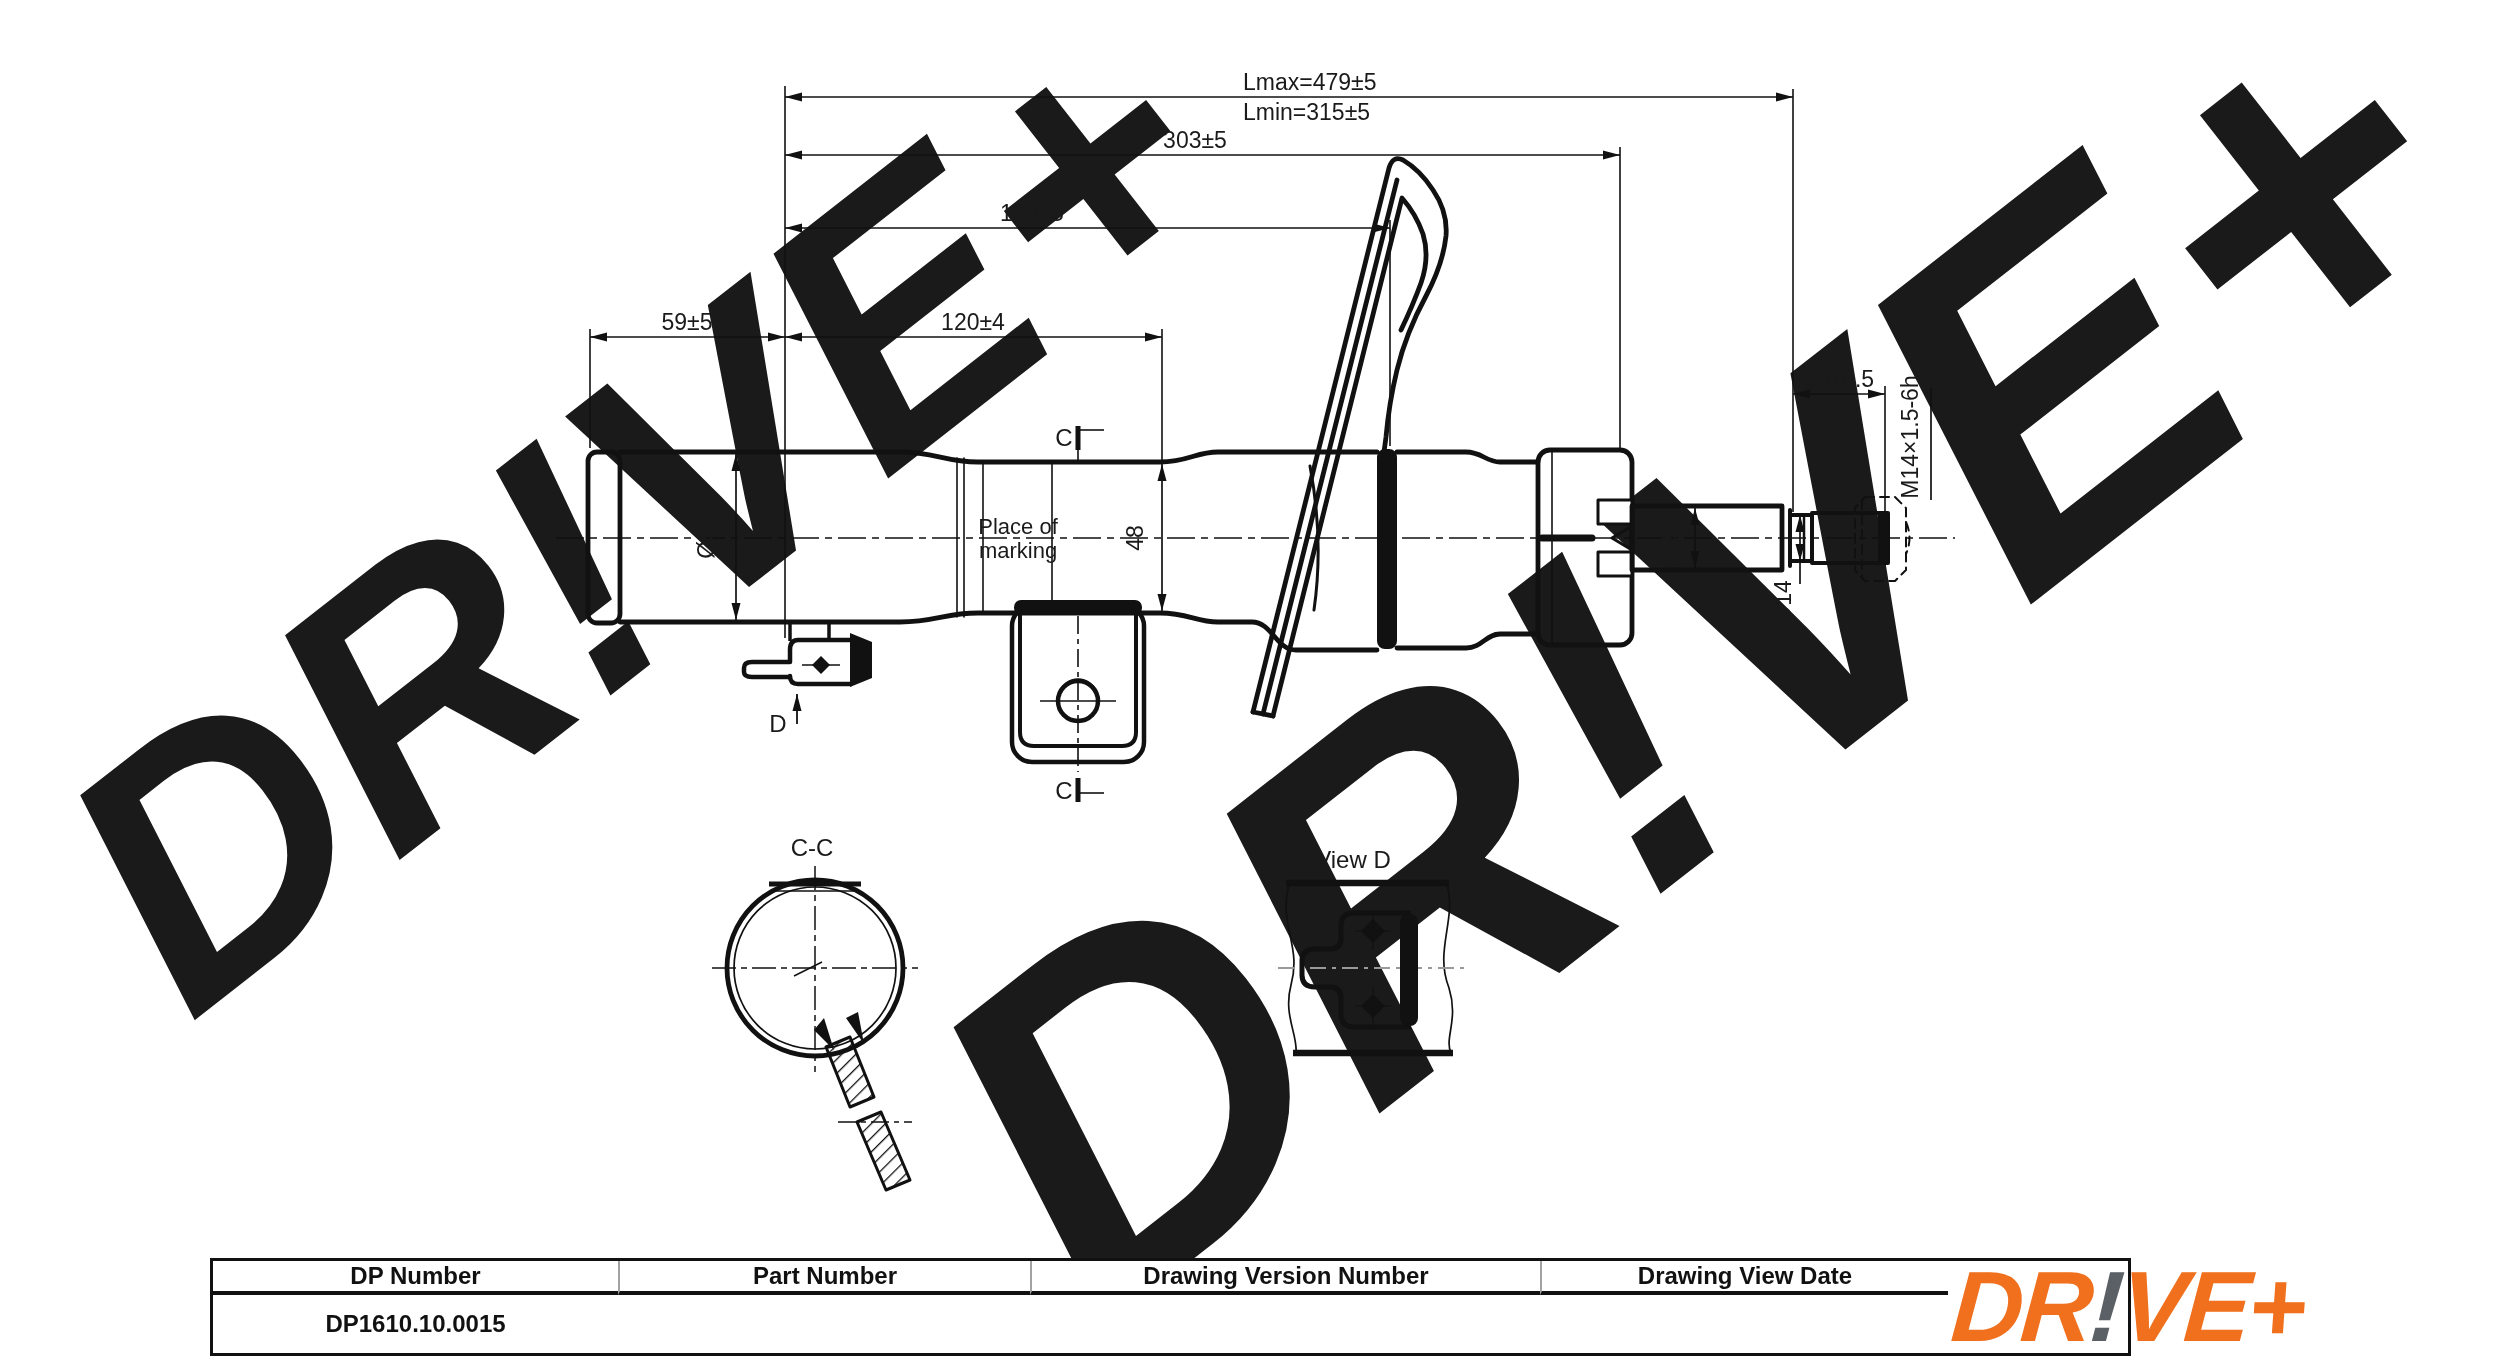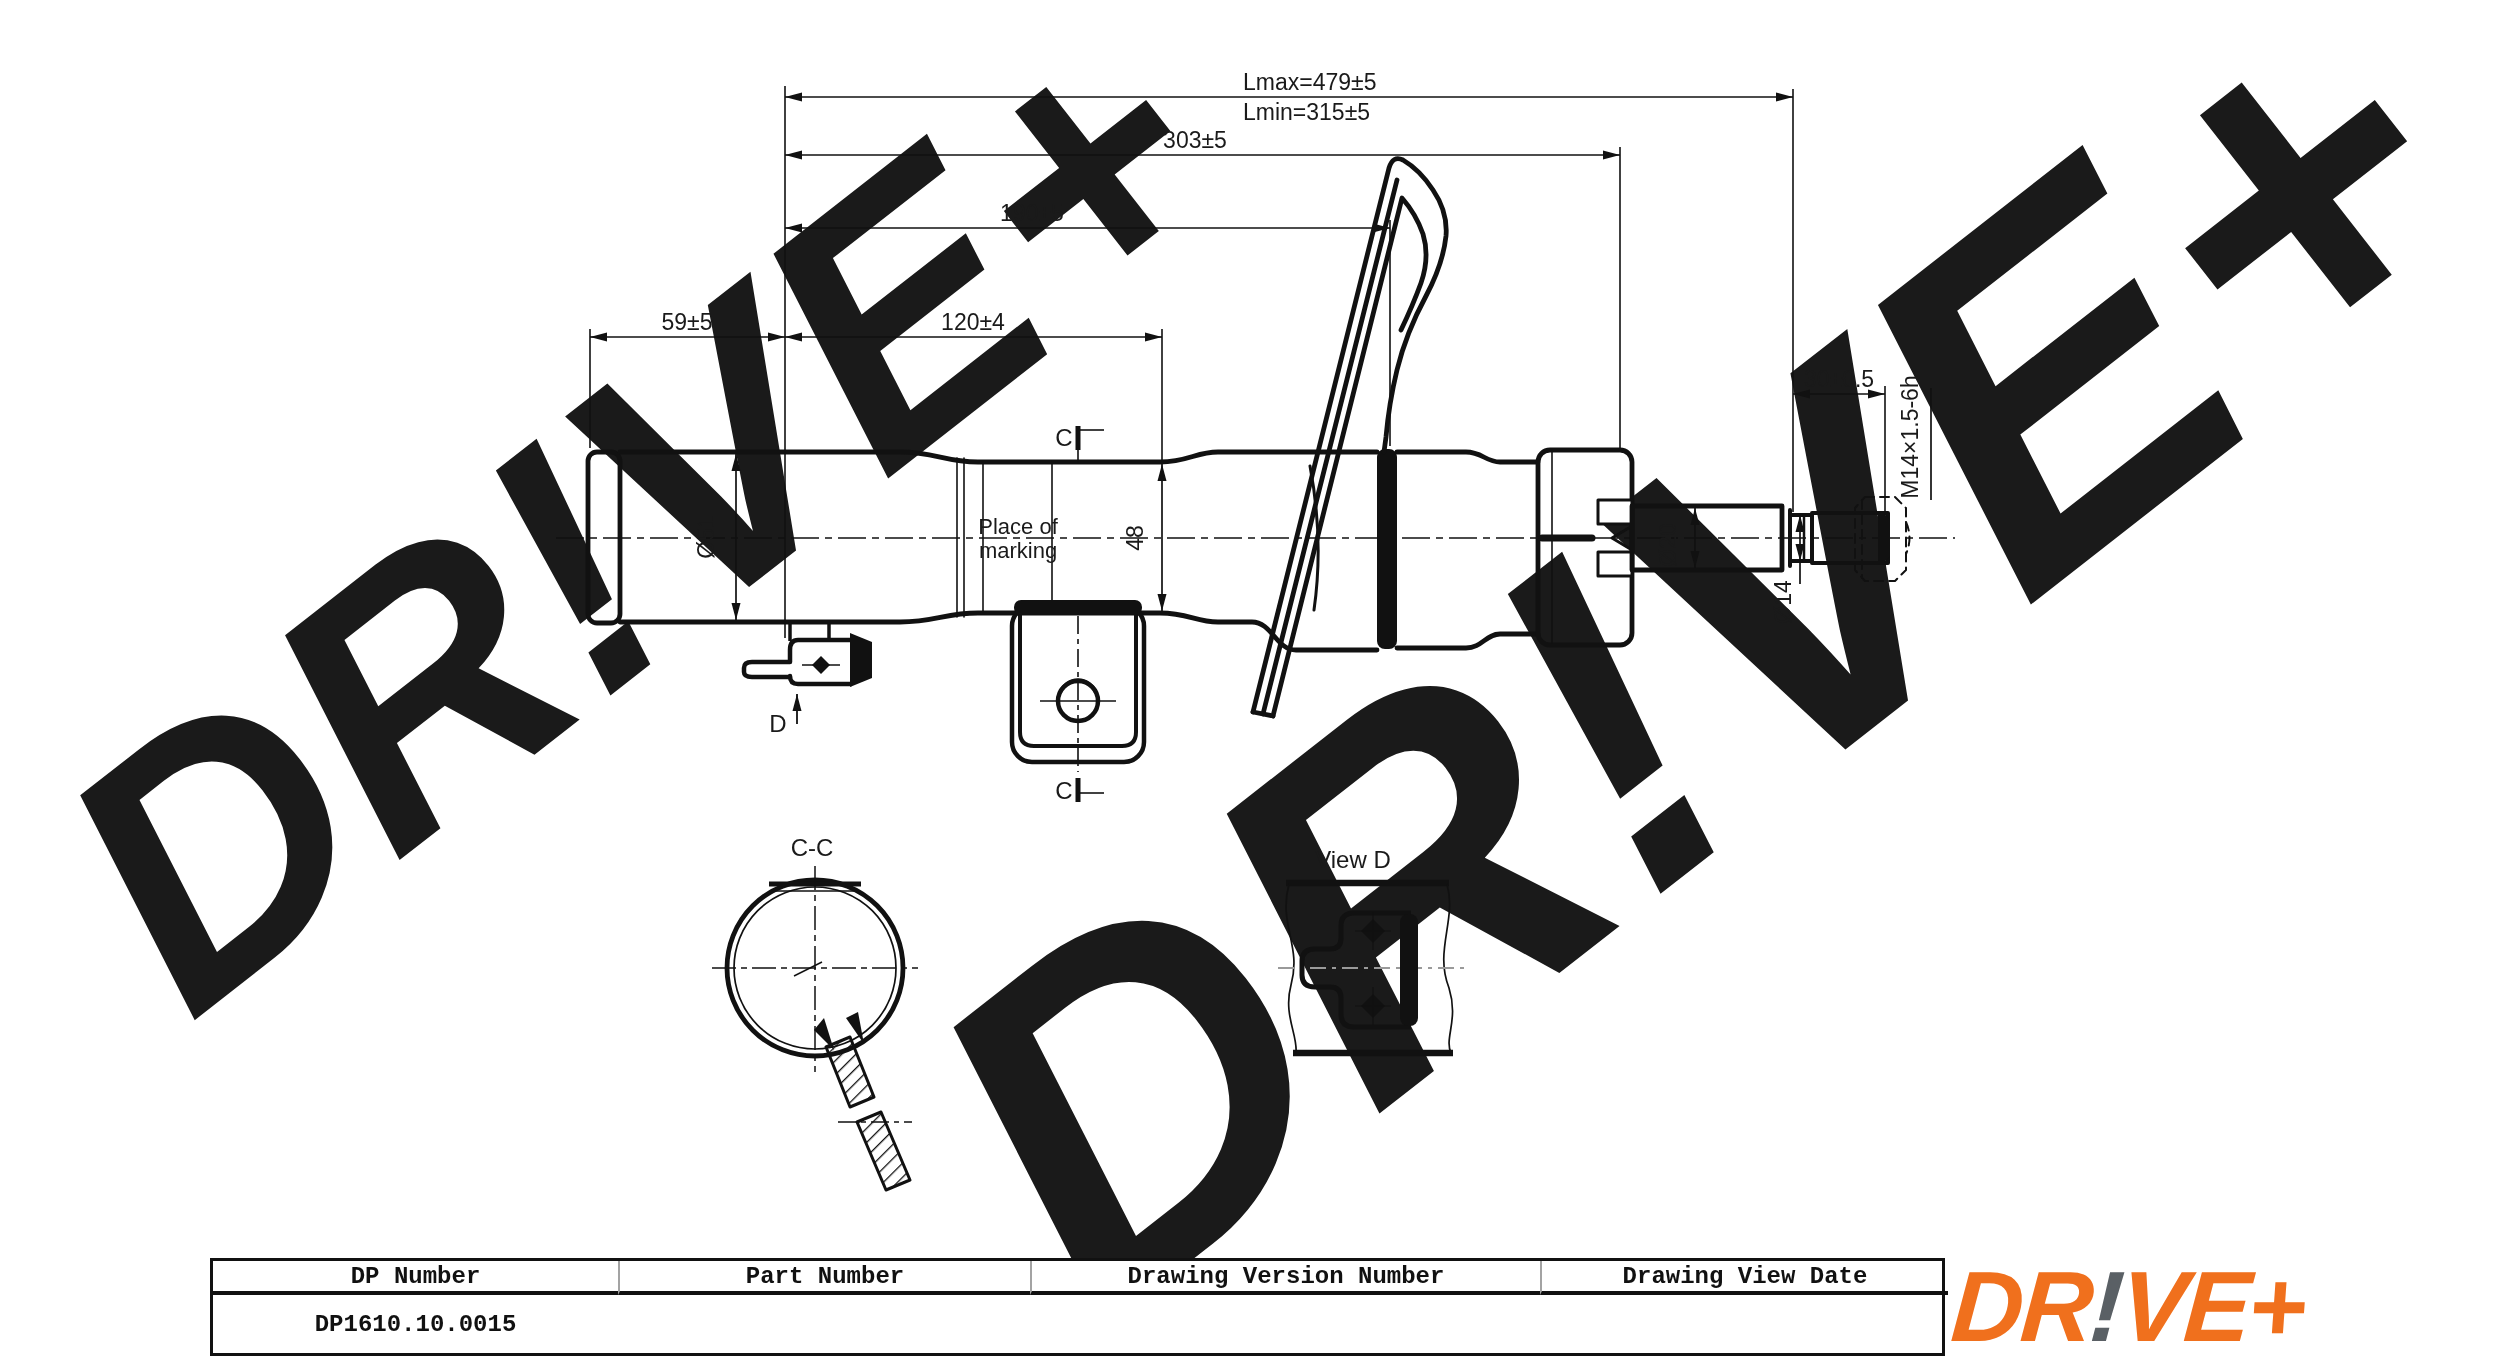--- a/index.html
+++ b/index.html
@@ -3,23 +3,23 @@
 <meta charset="utf-8">
 <style>
   html,body{margin:0;padding:0;background:#fff;}
   #stage{position:relative;width:2500px;height:1359px;background:#fff;overflow:hidden;
          font-family:"Liberation Sans",sans-serif;color:#111;}
   #drawing-svg{position:absolute;left:0;top:0;}
   svg text{font-family:"Liberation Sans",sans-serif;fill:#1a1a1a;}
   .dim-txt{font-size:23px;}
   .lbl-txt{font-size:24px;}
   
-  #title-table{position:absolute;left:210px;top:1258px;width:1735px;height:98px;
+  #title-table{position:absolute;left:210px;top:1258px;width:1921px;height:98px;
     display:grid;grid-template-columns:405px 412px 510px 408px;grid-template-rows:34px 1fr;
-    border:3px solid #111;box-sizing:border-box;background:#fff;font-family:Liberation Mono, monospace;}
+    border:3px solid #111;box-sizing:border-box;background:#fff;}
   #title-table .cell{display:flex;align-items:center;justify-content:center;
     font-weight:bold;font-size:24px;box-sizing:border-box;border-left:2px solid #a3a3a3;}
   #title-table .cell.first{border-left:none;}
   #title-table .hdr{border-bottom:4px solid #111;}
   
   #logo{position:absolute;left:1952px;top:1258px;width:530px;height:96px;
     display:flex;align-items:center;justify-content:flex-start;
     font-style:italic;font-weight:800;font-size:100px;letter-spacing:-3px;
     transform:skewX(-4deg);white-space:nowrap;}
 </style>

